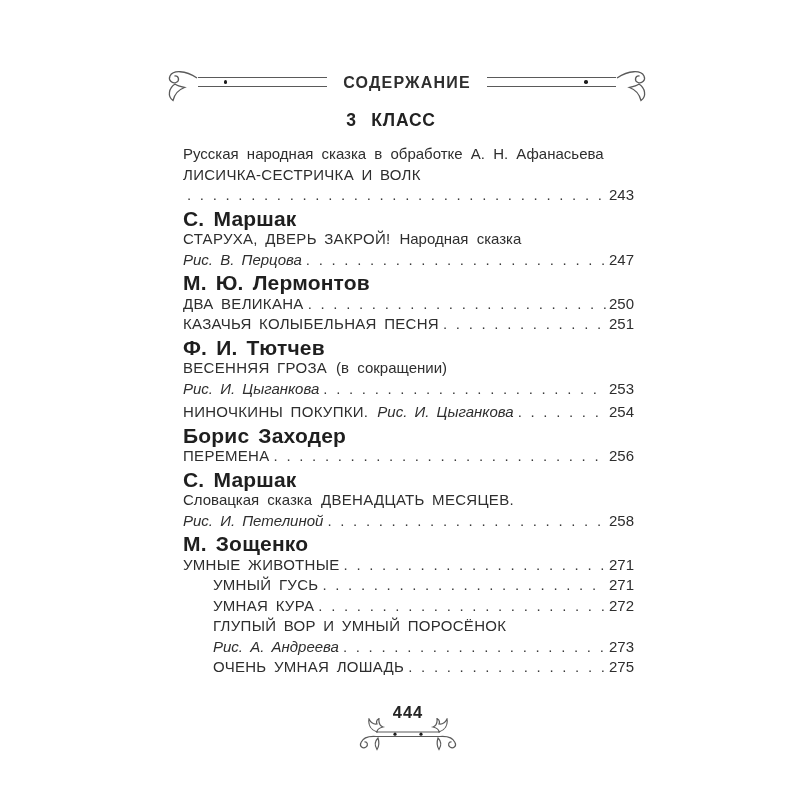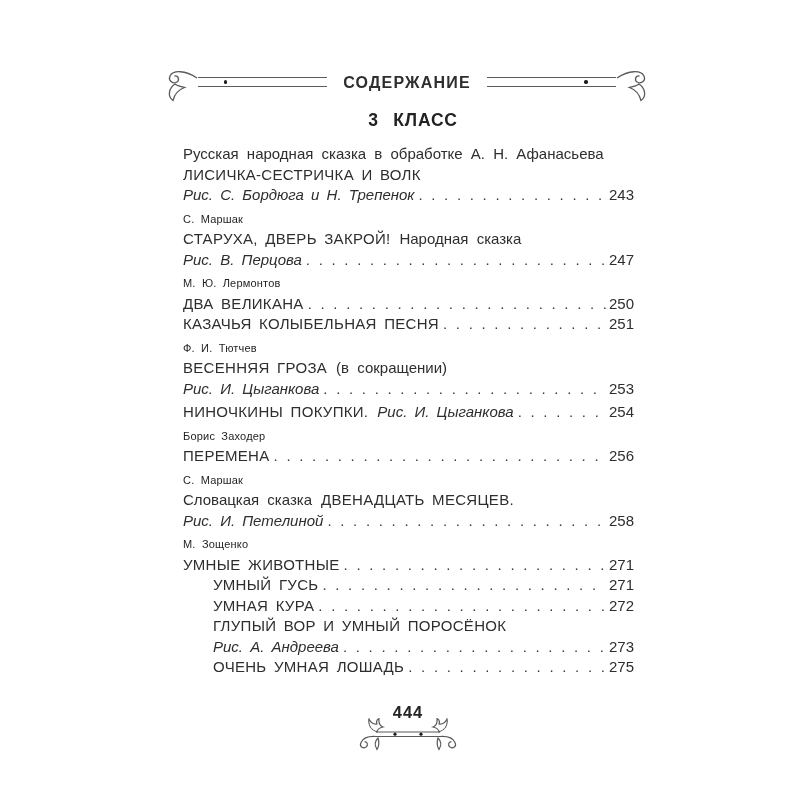--- a/index.html
+++ b/index.html
@@ -39,33 +39,33 @@
   .rule.left::after{ left:20%; }
   .rule.right::after{ right:22%; }
   .header-title{
     flex:0 0 auto; padding:0 16px; margin-top:-4px;
     font-size:16px; font-weight:bold; letter-spacing:1.2px;
     color:var(--ink);
     white-space:nowrap;
   }
 
   .section-title{
-    position:absolute; left:188px; top:110px; width:450px;
+    position:absolute; left:166px; top:110px; width:450px;
     text-align:center; font-size:17.5px; font-weight:bold;
     letter-spacing:0.8px; word-spacing:9px; color:#222;
   }
 
   
   .toc-list{
     position:absolute; left:183px; top:144px; width:451px;
     font-size:15px; line-height:20.5px;
   }
   .toc-group + .toc-group{ margin-top:3px; }
   .author{
-    font-weight:normal; font-size:11px; color:#1f1f1f;
+    font-weight:bold; font-size:21px; color:#1f1f1f;
     word-spacing:3px; letter-spacing:0.2px;
   }
   .row{ display:flex; align-items:baseline; min-height:20.5px; }
   .row.indent{ padding-left:30px; }
   .seg{ white-space:nowrap; }
   .seg + .seg{ margin-left:9px; }
   .seg.caps{ letter-spacing:0.3px; word-spacing:3px; }
   .seg.plain{ word-spacing:4px; }
   .seg.italic{ font-style:italic; word-spacing:3px; }
   .dots{
@@ -111,21 +111,20 @@
 
   <div class="toc-list">
       <div class="toc-group">
         <div class="row">
           <span class="seg plain">Русская народная сказка в обработке А. Н. Афанасьева</span>
         </div>
         <div class="row">
           <span class="seg caps">ЛИСИЧКА-СЕСТРИЧКА И ВОЛК</span>
         </div>
         <div class="row">
-          <span class="seg italic">Рис. С. Бордюга и Н. Трепенок</span>
           <span class="dots"></span>
           <span class="pg">243</span>
         </div>
       </div>
       <div class="toc-group">
         <div class="author">С. Маршак</div>
         <div class="row">
           <span class="seg caps">СТАРУХА, ДВЕРЬ ЗАКРОЙ!</span>
           <span class="seg plain">Народная сказка</span>
         </div>

